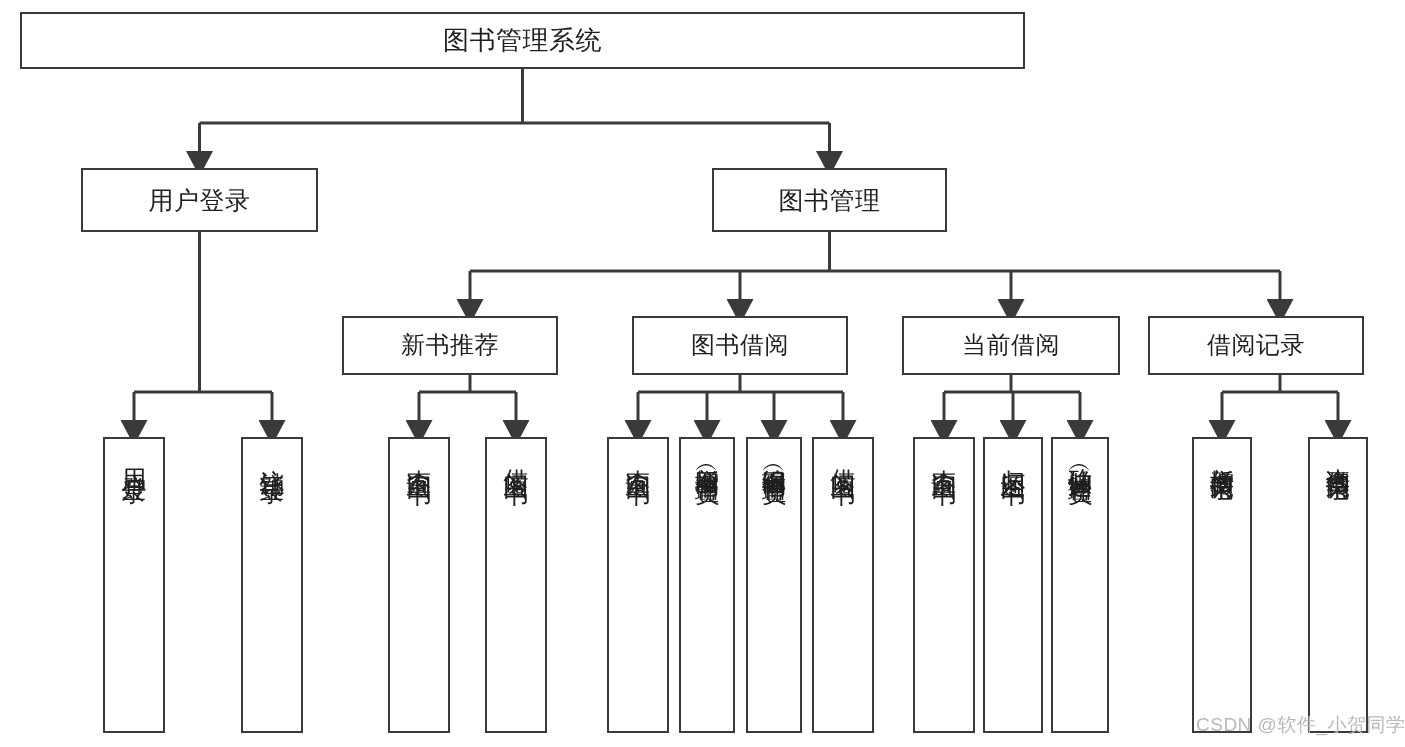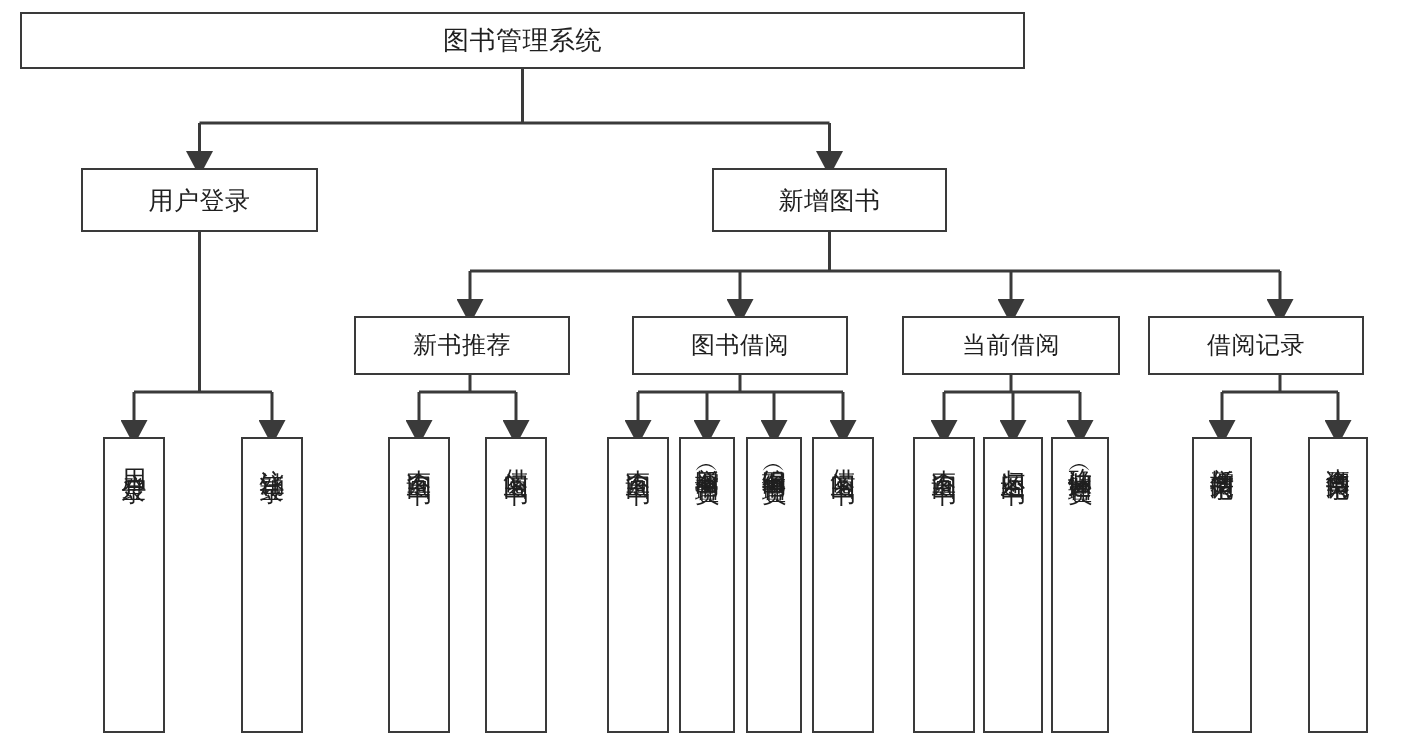--- a/index.html
+++ b/index.html
@@ -129,23 +129,23 @@
       </g>
   </svg>
   <div id="nodes">
       <div class="node horiz root" style="left: 20px; top: 12px; width: 1005px; height: 57px;">
         <span class="label">图书管理系统</span>
       </div>
       <div class="node horiz" style="left: 81px; top: 168px; width: 237px; height: 64px;">
         <span class="label">用户登录</span>
       </div>
       <div class="node horiz" style="left: 712px; top: 168px; width: 235px; height: 64px;">
-        <span class="label">新增图书</span>
+        <span class="label">图书管理</span>
       </div>
-      <div class="node horiz lvl2" style="left: 354px; top: 316px; width: 216px; height: 59px;">
+      <div class="node horiz lvl2" style="left: 342px; top: 316px; width: 216px; height: 59px;">
         <span class="label">新书推荐</span>
       </div>
       <div class="node horiz lvl2" style="left: 632px; top: 316px; width: 216px; height: 59px;">
         <span class="label">图书借阅</span>
       </div>
       <div class="node horiz lvl2" style="left: 902px; top: 316px; width: 218px; height: 59px; font-family: Liberation Serif, serif;">
         <span class="label">当前借阅</span>
       </div>
       <div class="node horiz lvl2" style="left: 1148px; top: 316px; width: 216px; height: 59px;">
         <span class="label">借阅记录</span>
@@ -183,13 +183,14 @@
       <div class="node vert tall" style="left: 1051px; top: 437px; width: 58px; height: 296px;">
         <span class="label">确认归还（管理员）</span>
       </div>
       <div class="node vert tall" style="left: 1192px; top: 437px; width: 60px; height: 296px;">
         <span class="label">新增借阅记录</span>
       </div>
       <div class="node vert tall" style="left: 1308px; top: 437px; width: 60px; height: 296px;">
         <span class="label">查询借阅记录</span>
       </div>
     </div>
+  <div class="watermark" style="left: 1196px; top: 712px; color: rgb(185, 185, 185);">CSDN @软件_小贺同学</div>
 </div>
 
 </body></html>

